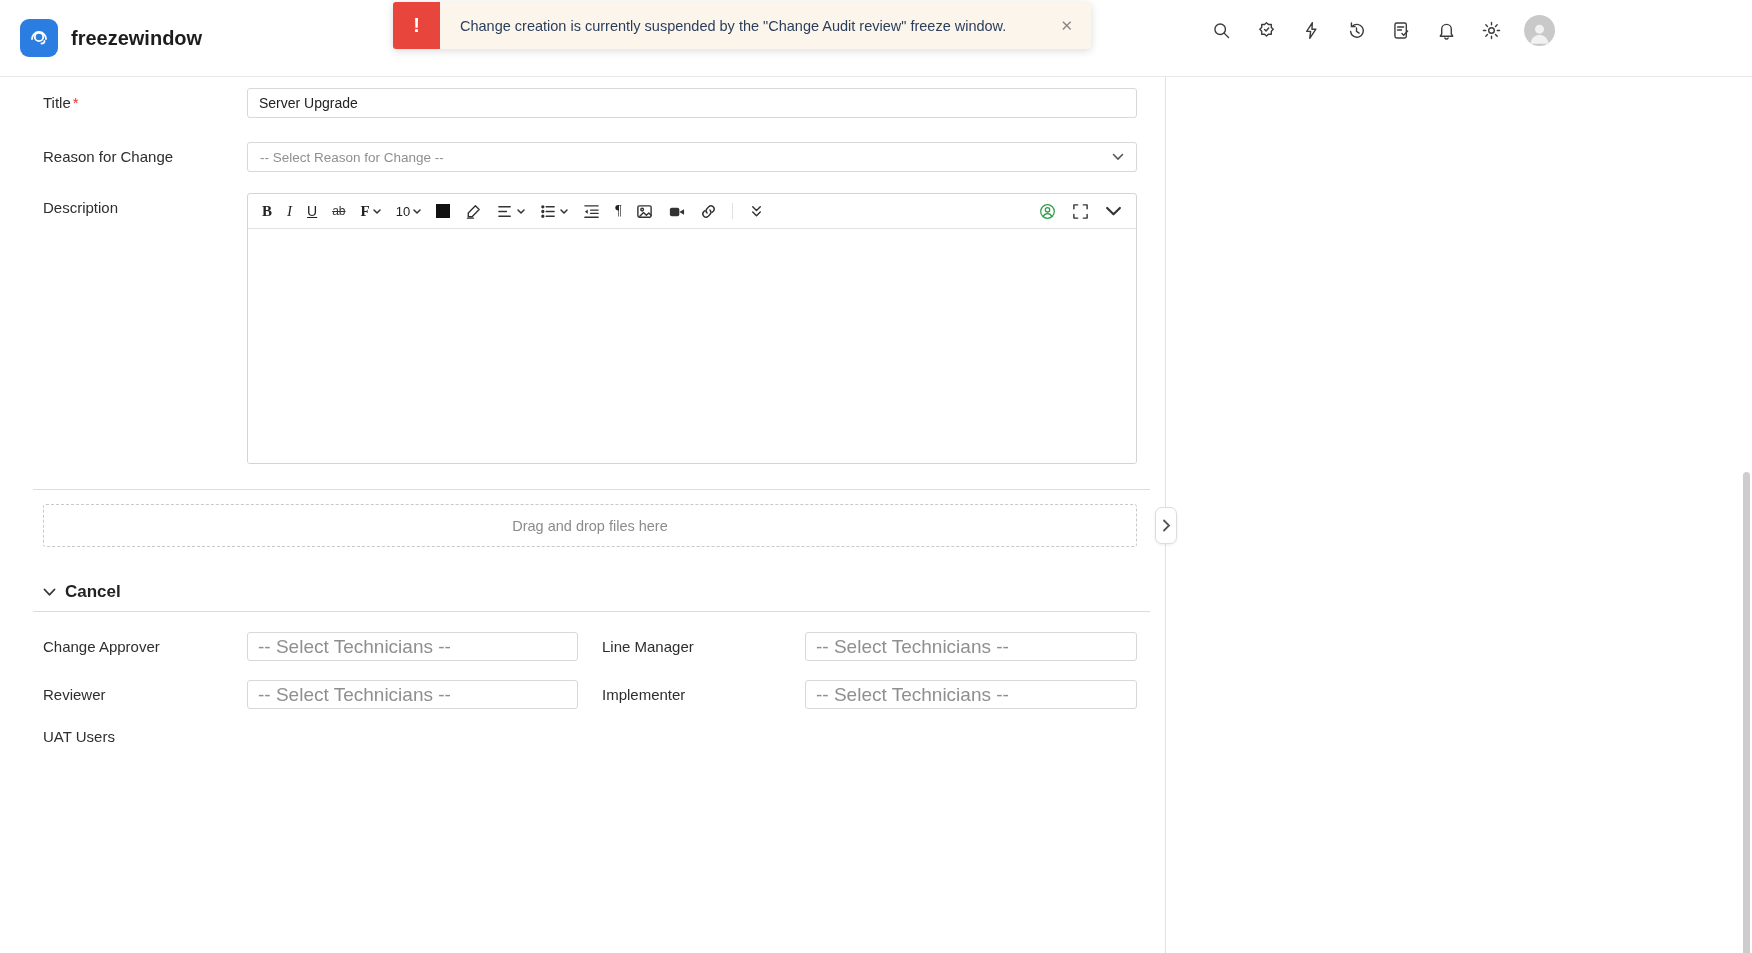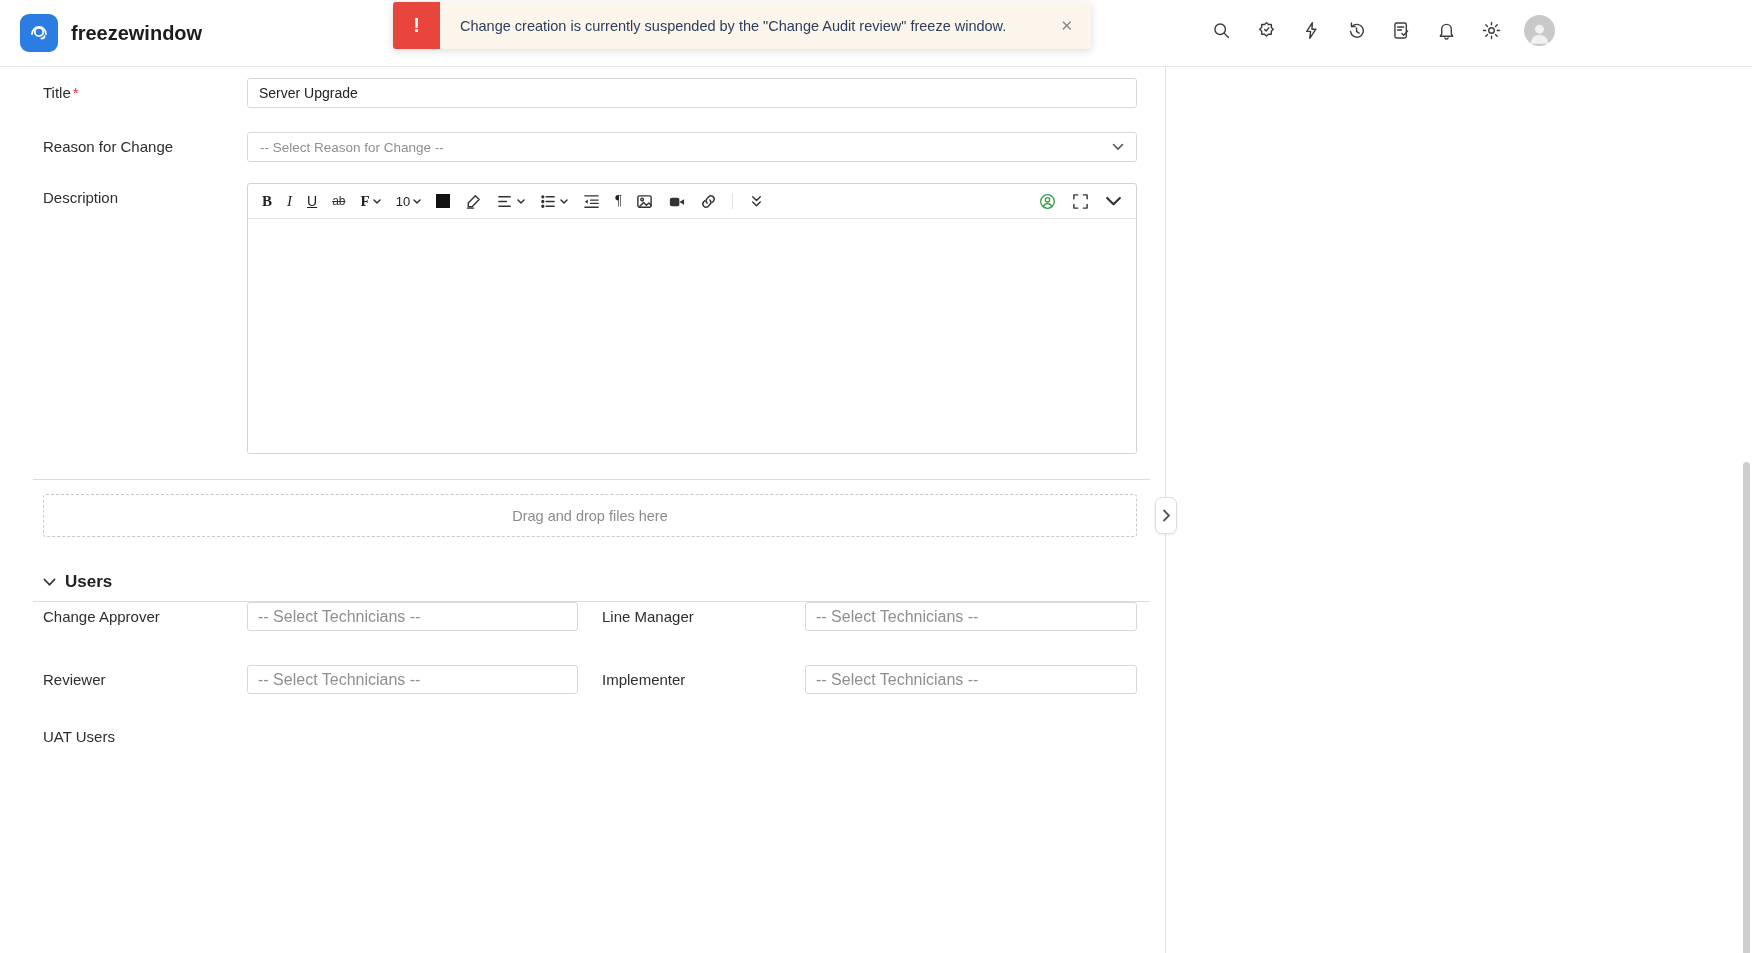--- a/index.html
+++ b/index.html
@@ -1,20 +1,20 @@
 <!DOCTYPE html>
 <html style="--accent: #2b7de1; --alert-red: #e8453c; --alert-bg: #fbf5ec;"><head>
 <meta charset="utf-8">
 <style>
   * { margin:0; padding:0; box-sizing:border-box; }
   html,body { width:1752px; height:953px; background:#fff; overflow:hidden;
               font-family:"Liberation Sans", sans-serif; color:#2b2b2b; }
 
   
-  .header { position:relative; height:67px; border-bottom:1px solid #e7e7e7;
+  .header { position:relative; height:77px; border-bottom:1px solid #e7e7e7;
             display:flex; align-items:center; padding:0 0 0 20px; background:#fff; }
   .logo-box { width:38px; height:38px; border-radius:9px; background:var(--accent,#2b7de1);
               display:flex; align-items:center; justify-content:center; flex:0 0 auto; }
   .app-title { margin-left:13px; font-size:20px; font-weight:700; color:#1d1d1d; }
 
   .alert { position:absolute; left:393px; top:2px; width:698px; height:47px;
            background:var(--alert-bg,#fbf5ec); border-radius:3px; display:flex; align-items:center;
            box-shadow:0 2px 8px rgba(0,0,0,.14); z-index:5; }
   .alert-badge { width:47px; height:47px; border-radius:3px 0 0 3px; background:var(--alert-red,#e8453c);
                  color:#fff; font-size:20px; font-weight:700; display:flex; align-items:center;
@@ -86,26 +86,26 @@
   .attach-actions .abtn { cursor:pointer; color:#444; font-size:18px; line-height:1; display:flex; align-items:center; }
   .attach-actions svg { width:12px; height:8px; stroke:#555; fill:none; stroke-width:1.6; stroke-linecap:round; }
   .dropzone { margin-top:14px; width:1094px; height:43px; border:1.5px dashed #c9c9c9; border-radius:3px;
               display:flex; align-items:center; justify-content:center; color:#8b8b8b; font-size:14.5px; cursor:pointer; }
 
   .roles-head { margin-top:35px; display:flex; align-items:center; gap:9px; cursor:pointer; width:1094px; }
   .roles-head svg { width:13px; height:9px; stroke:#333; fill:none; stroke-width:1.8; stroke-linecap:round; }
   .roles-title { font-size:17px; font-weight:700; color:#222; }
   .roles-underline { margin:9px 0 0 -10px; width:1117px; border-top:1px solid #dcdcdc; }
 
-  .roles-grid { display:grid; grid-template-columns:204px 331px 227px 332px;
-                row-gap:34px; align-items:center; width:1094px; }
+  .roles-grid { margin-top:20px; display:grid; grid-template-columns:204px 331px 227px 332px;
+                row-gap:19px; align-items:center; width:1094px; }
   .rlabel { font-size:15px; color:#2e2e2e; }
   .rlabel.col2 { padding-left:24px; }
   .role-input { width:100%; height:29px; border:1px solid #d8d8d8; border-radius:3px;
-                padding:0 10px; font-size:16px; color:#222; font-family:inherit; outline:none; }
+                padding:0 10px; font-size:19px; color:#222; font-family:inherit; outline:none; }
   .role-input::placeholder { color:#8f8f8f; }
 
   .actions { margin-top:26px; width:1094px; display:flex; justify-content:center; gap:12px; }
   .btn { height:30px; padding:0 18px; border-radius:16px; font-size:14px; font-family:inherit; cursor:pointer; }
   .btn-save { background:var(--accent,#2b7de1); color:#fff; border:1px solid var(--accent,#2b7de1); }
   .btn-cancel { background:#fcfcfc; color:#333; border:1px solid #cfcfcf; }
 </style>
 </head>
 <body>
 
@@ -323,21 +323,21 @@
     <div class="divider"></div>
 
     <div class="dropzone">
       <span>Drag and drop files here</span>
     </div>
 
     <div class="roles-head">
       <svg viewBox="0 0 13 9">
           <polyline points="1.5 1.5 6.5 6.8 11.5 1.5"></polyline>
         </svg>
-      <span class="roles-title">Users</span>
+      <span class="roles-title">Cancel</span>
     </div>
     <div class="roles-underline"></div>
 
     <div class="roles-grid">
       <div class="rlabel">Change Approver</div>
       <input class="role-input" type="text" placeholder="-- Select Technicians --" style="">
       <div class="rlabel col2">Line Manager</div>
       <input class="role-input" type="text" placeholder="-- Select Technicians --" style="">
 
       <div class="rlabel">Reviewer</div>

